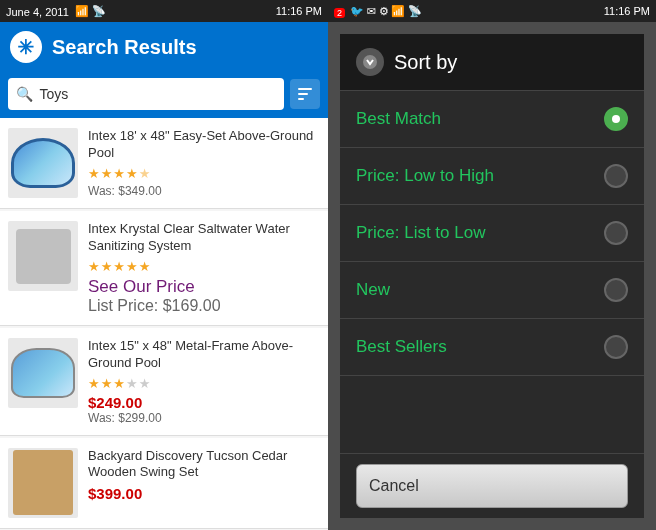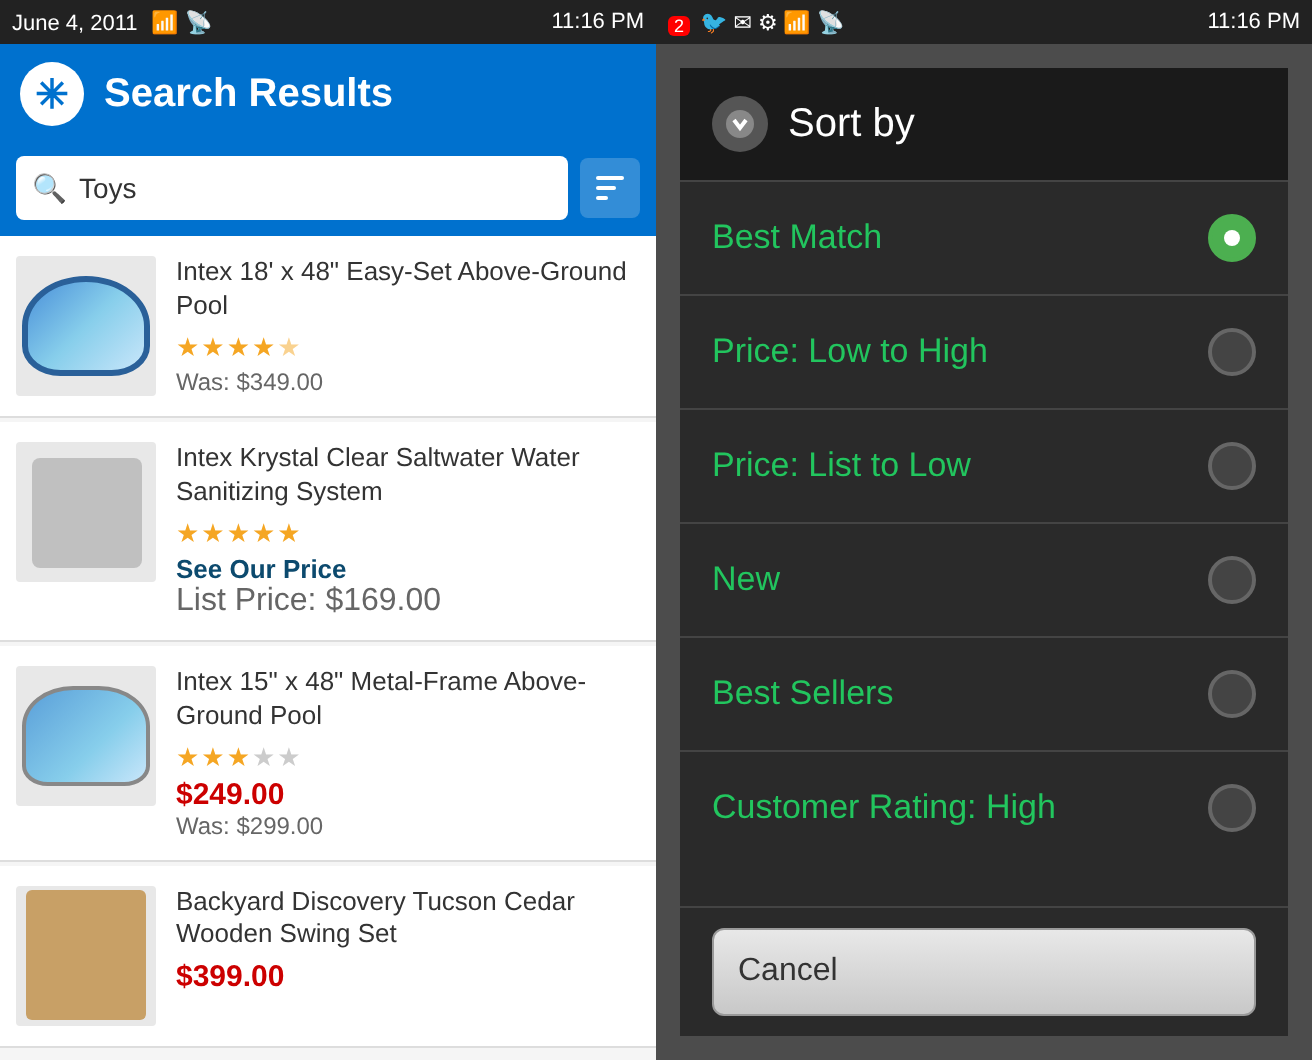--- a/index.html
+++ b/index.html
@@ -202,23 +202,23 @@
     .price-main {
       color: #cc0000;
       font-size: 15px;
       font-weight: bold;
     }
     .price-was {
       color: #666;
       font-size: 12px;
     }
     .price-see {
-      color: #0c4a6e;
-      font-size: 13px;
-      font-weight: bold;
+      color: #701a75;
+      font-size: 17px;
+      font-weight: normal;
     }
     .price-list {
       color: #666;
       font-size: 16px;
     }
 
     
     .right-panel {
       width: 328px;
       background: rgba(0,0,0,0.7);
@@ -480,24 +480,20 @@
         <div class="sort-option">
           <span class="sort-option-label">New</span>
           <div class="radio-circle"></div>
         </div>
 
         <div class="sort-option">
           <span class="sort-option-label">Best Sellers</span>
           <div class="radio-circle"></div>
         </div>
 
-        <div class="sort-option" style="border-bottom:none;">
-          <span class="sort-option-label">Customer Rating: High</span>
-          <div class="radio-circle"></div>
-        </div>
 
       </div>
 
       <div class="cancel-btn-row">
         <div class="cancel-btn">Cancel</div>
       </div>
 
     </div>
   </div>
 

